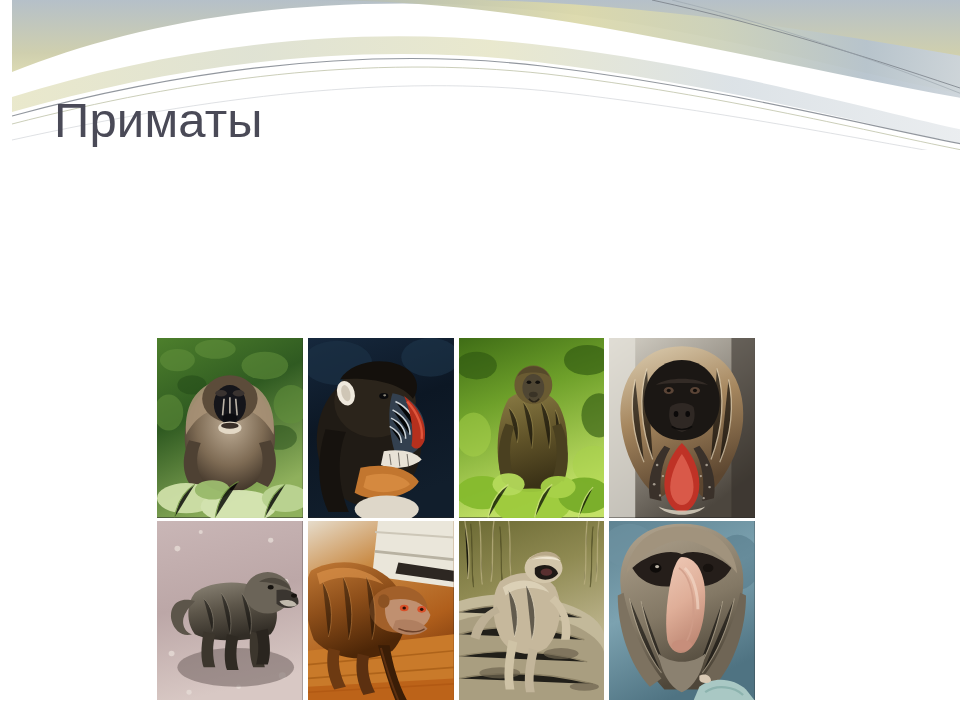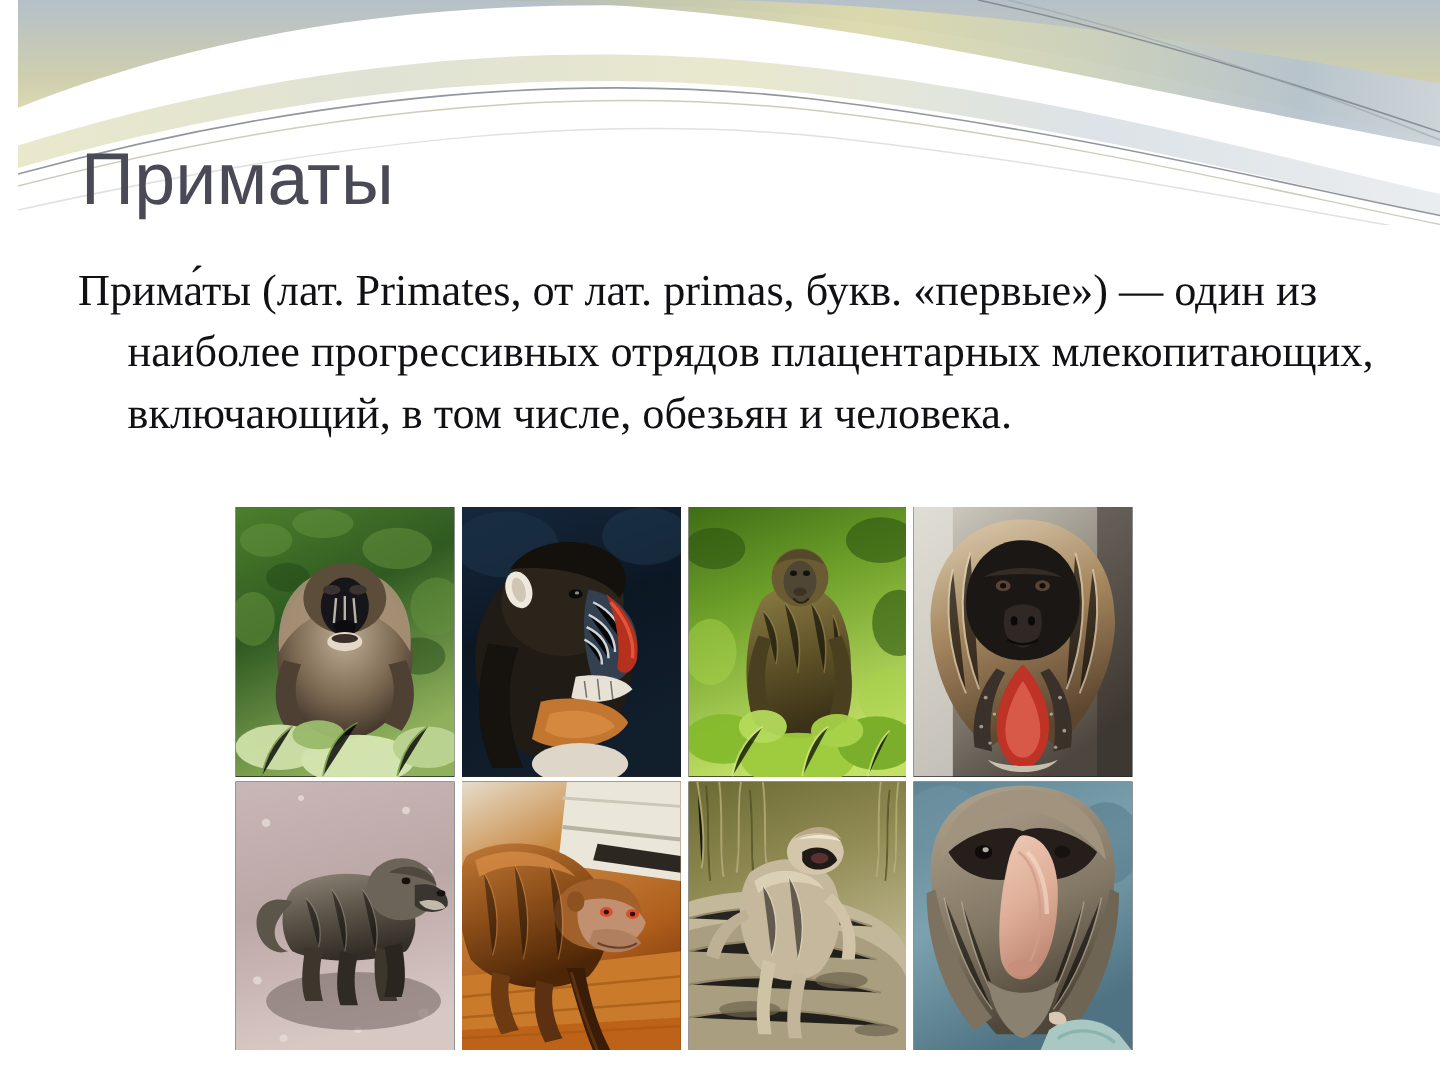--- a/index.html
+++ b/index.html
@@ -133,23 +133,20 @@
 
     <path d="M0,116 C170,70 350,45 530,66 C710,88 855,126 960,146" fill="none" stroke="#7f858d" stroke-width="1.1" opacity="0.85"></path>
     <path d="M0,124 C175,79 355,54 535,74 C712,95 857,132 960,152" fill="none" stroke="#b9bda2" stroke-width="1" opacity="0.75"></path>
     <path d="M640,0 C760,26 870,62 960,92" fill="none" stroke="#6f757e" stroke-width="1" opacity="0.7"></path>
     <path d="M660,0 C775,28 880,66 960,98" fill="none" stroke="#9aa3ab" stroke-width="1" opacity="0.6"></path>
     <path d="M0,140 C200,96 380,74 545,92 C720,112 860,142 960,158" fill="none" stroke="#c9cdd2" stroke-width="1" opacity="0.6"></path>
   </svg>
 
   <div id="title">Приматы</div>
 
-  <div id="body-block">
-    <p class="body-para"><span class="first-line-pull">Прима́ты (лат. Primates, от лат. primas, букв. «первые») — один из наиболее прогрессивных отрядов плацентарных млекопитающих, включающий, в том числе, обезьян и человека.</span></p>
-  </div>
 
   <div id="photo-grid">
 
     <div class="photo-cell">
       <svg viewBox="0 0 100 130" preserveAspectRatio="none">
         <defs>
           <linearGradient id="p1bg" x1="0" y1="0" x2="0.4" y2="1">
             <stop offset="0" stop-color="#4d7f2c"></stop>
             <stop offset="0.45" stop-color="#2f5a21"></stop>
             <stop offset="1" stop-color="#8fb05c"></stop>

